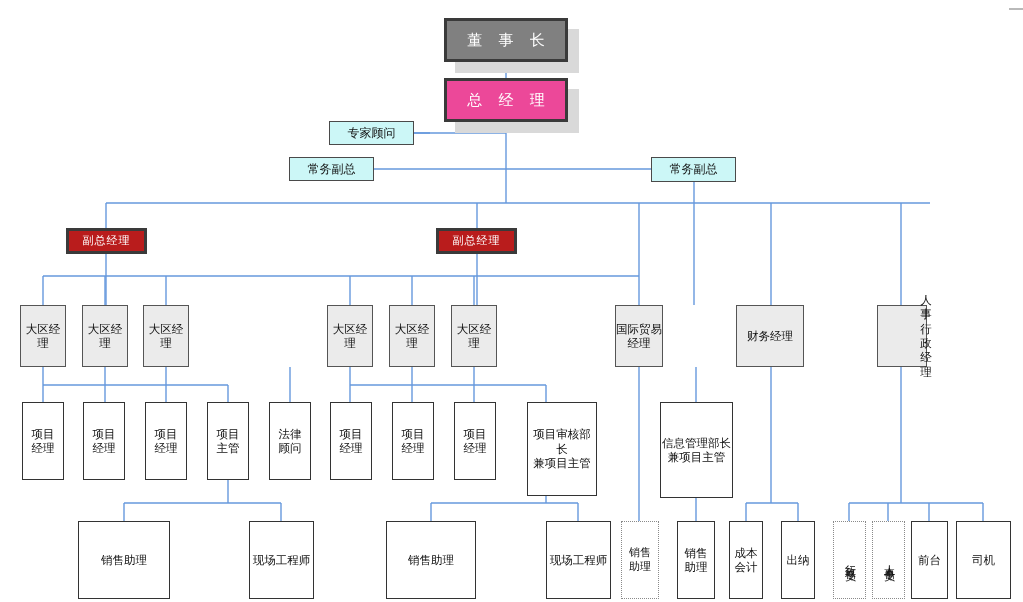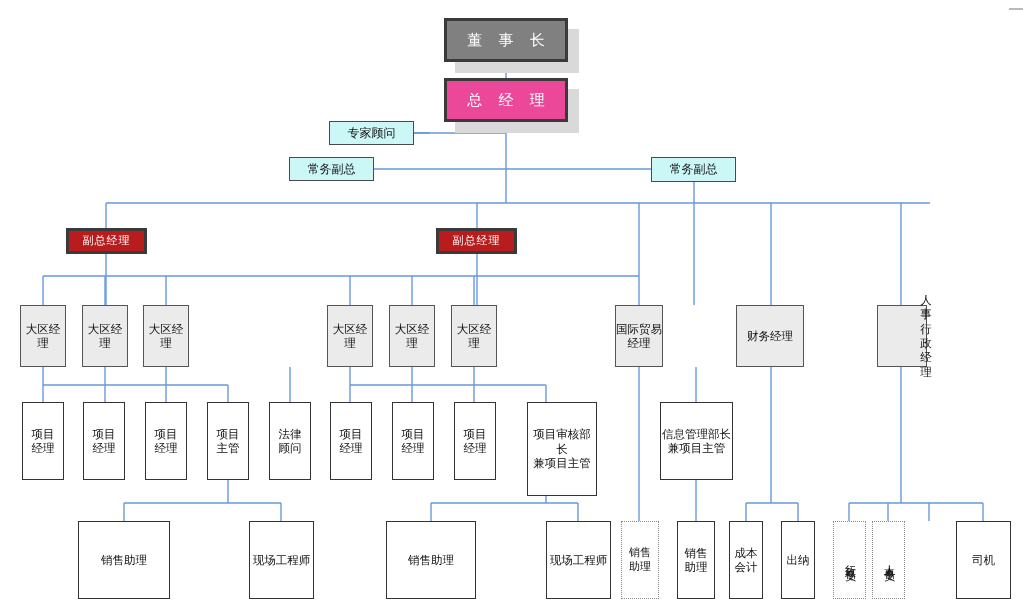--- a/index.html
+++ b/index.html
@@ -195,29 +195,30 @@
     <div class="node st-white" style="left: 269px; top: 402px; width: 42px; height: 78px;">法律
 顾问</div>
     <div class="node st-white" style="left: 330px; top: 402px; width: 42px; height: 78px;">项目
 经理</div>
     <div class="node st-white" style="left: 392px; top: 402px; width: 42px; height: 78px;">项目
 经理</div>
     <div class="node st-white" style="left: 454px; top: 402px; width: 42px; height: 78px;">项目
 经理</div>
     <div class="node st-white" style="left: 511px; top: 402px; width: 70px; height: 94px; margin-left: 16px;">项目审核部长
 兼项目主管</div>
-    <div class="node st-white" style="left: 660px; top: 402px; width: 73px; height: 78px;">信息管理部长
+    <div class="node st-white" style="left: 660px; top: 402px; width: 73px; height: 96px;">信息管理部长
 兼项目主管</div>
     <div class="node st-white" style="left: 78px; top: 521px; width: 92px; height: 78px;">销售助理</div>
     <div class="node st-white" style="left: 249px; top: 521px; width: 65px; height: 78px;">现场工程师</div>
     <div class="node st-white" style="left: 386px; top: 521px; width: 90px; height: 78px;">销售助理</div>
     <div class="node st-white" style="left: 546px; top: 521px; width: 65px; height: 78px;">现场工程师</div>
     <div class="node st-dotted" style="left: 621px; top: 521px; width: 38px; height: 78px;">销售
 助理</div>
     <div class="node st-white" style="left: 677px; top: 521px; width: 38px; height: 78px;">销售
 助理</div>
     <div class="node st-white" style="left: 729px; top: 521px; width: 34px; height: 78px;">成本
 会计</div>
     <div class="node st-white" style="left: 781px; top: 521px; width: 34px; height: 78px;">出纳</div>
     <div class="node st-dotted vertical-text" style="left: 833px; top: 521px; width: 33px; height: 78px;">行政专员</div>
     <div class="node st-dotted vertical-text" style="left: 872px; top: 521px; width: 33px; height: 78px;">人事专员</div>
+    <div class="node st-white" style="left: 911px; top: 521px; width: 37px; height: 78px;">前台</div>
     <div class="node st-white" style="left: 956px; top: 521px; width: 55px; height: 78px;">司机</div>
   </div>
 
 </body></html>

